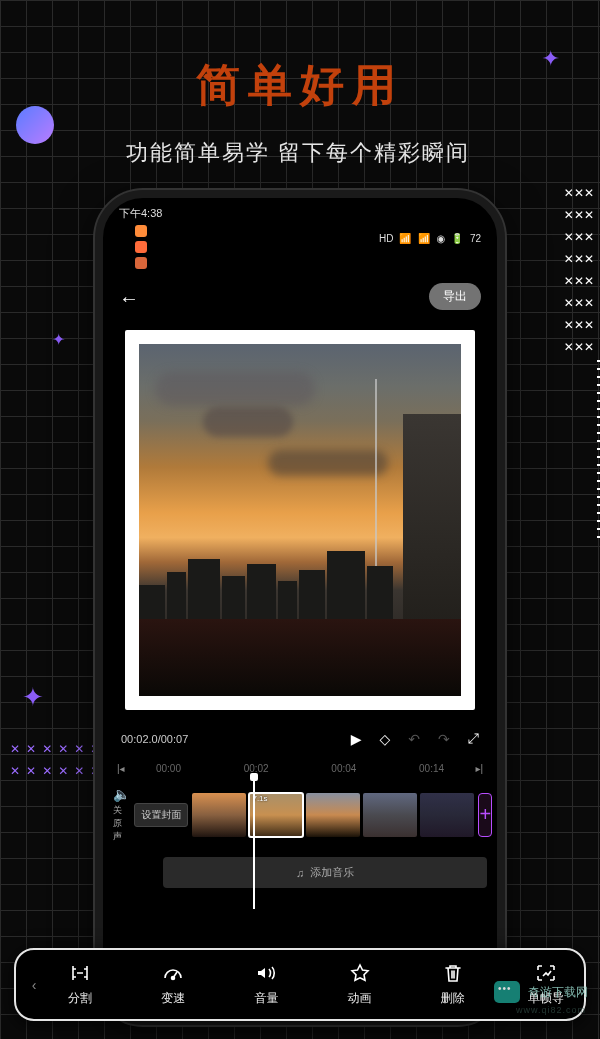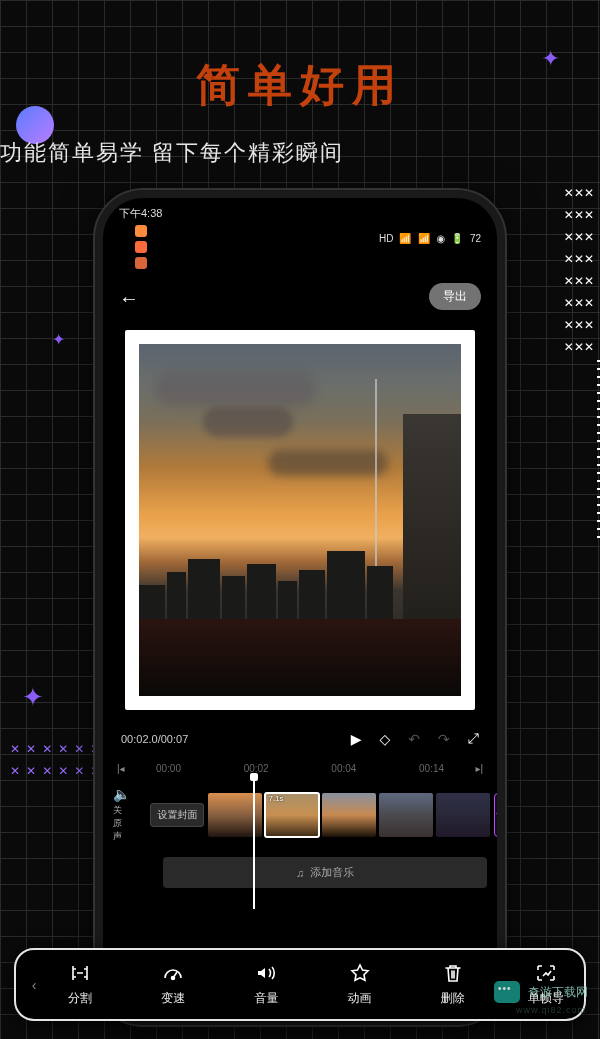--- a/index.html
+++ b/index.html
@@ -29,21 +29,21 @@
   }
   .xrow-p { color: #9b6cff; font-size: 12px; }
 
   .title {
     position: absolute; top: 56px; left: 0; right: 0;
     text-align: center; color: #c2410c; font-size: 44px; font-weight: 600;
     letter-spacing: 8px; z-index: 2;
   }
   .subtitle {
     position: absolute; top: 138px; left: 0; right: 4px;
-    text-align: left; color: #e5e5e5; font-size: 22px; letter-spacing: 2px;
+    text-align: center; color: #e5e5e5; font-size: 22px; letter-spacing: 2px;
     z-index: 2;
   }
 
   
   .phone {
     position: absolute;
     top: 190px; left: 95px;
     width: 410px; height: 835px;
     background: #000;
     border: 8px solid #1a1a1a;
@@ -118,21 +118,21 @@
     display:flex; align-items:center; gap:4px;
     padding: 6px 10px; position:relative;
   }
   .mute-btn {
     width:40px; display:flex; flex-direction:column; align-items:center; gap:2px;
     color:#aaa; font-size:9px;
   }
   .mute-btn .ic { font-size:14px; }
   .cover-btn {
     background:#2a2a2a; color:#ccc; font-size:10px; padding:4px 6px; border-radius:3px;
-    border:1px solid #444; white-space:nowrap;margin-left:16px;
+    border:1px solid #444; white-space:nowrap;
   }
   .clips { display:flex; gap:3px; flex:1; }
   .clip { width:54px; height:44px; border-radius:2px; position:relative; overflow:hidden; }
   .clip.sel { outline:2px solid #fff; outline-offset:-1px; }
   .clip .dur { position:absolute; top:1px; left:3px; color:#fff; font-size:8px; text-shadow:0 0 2px #000; }
   .clip-g1 { background:linear-gradient(180deg,#d89050,#886040,#201510); }
   .clip-g2 { background:linear-gradient(180deg,#a8906a,#c89050,#3a2815); }
   .clip-g3 { background:linear-gradient(180deg,#8890a0,#c88a50,#1a1208); }
   .clip-g4 { background:linear-gradient(180deg,#606880,#4a4a50,#3a3030); }
   .clip-g5 { background:linear-gradient(180deg,#303048,#282838,#201828); }

